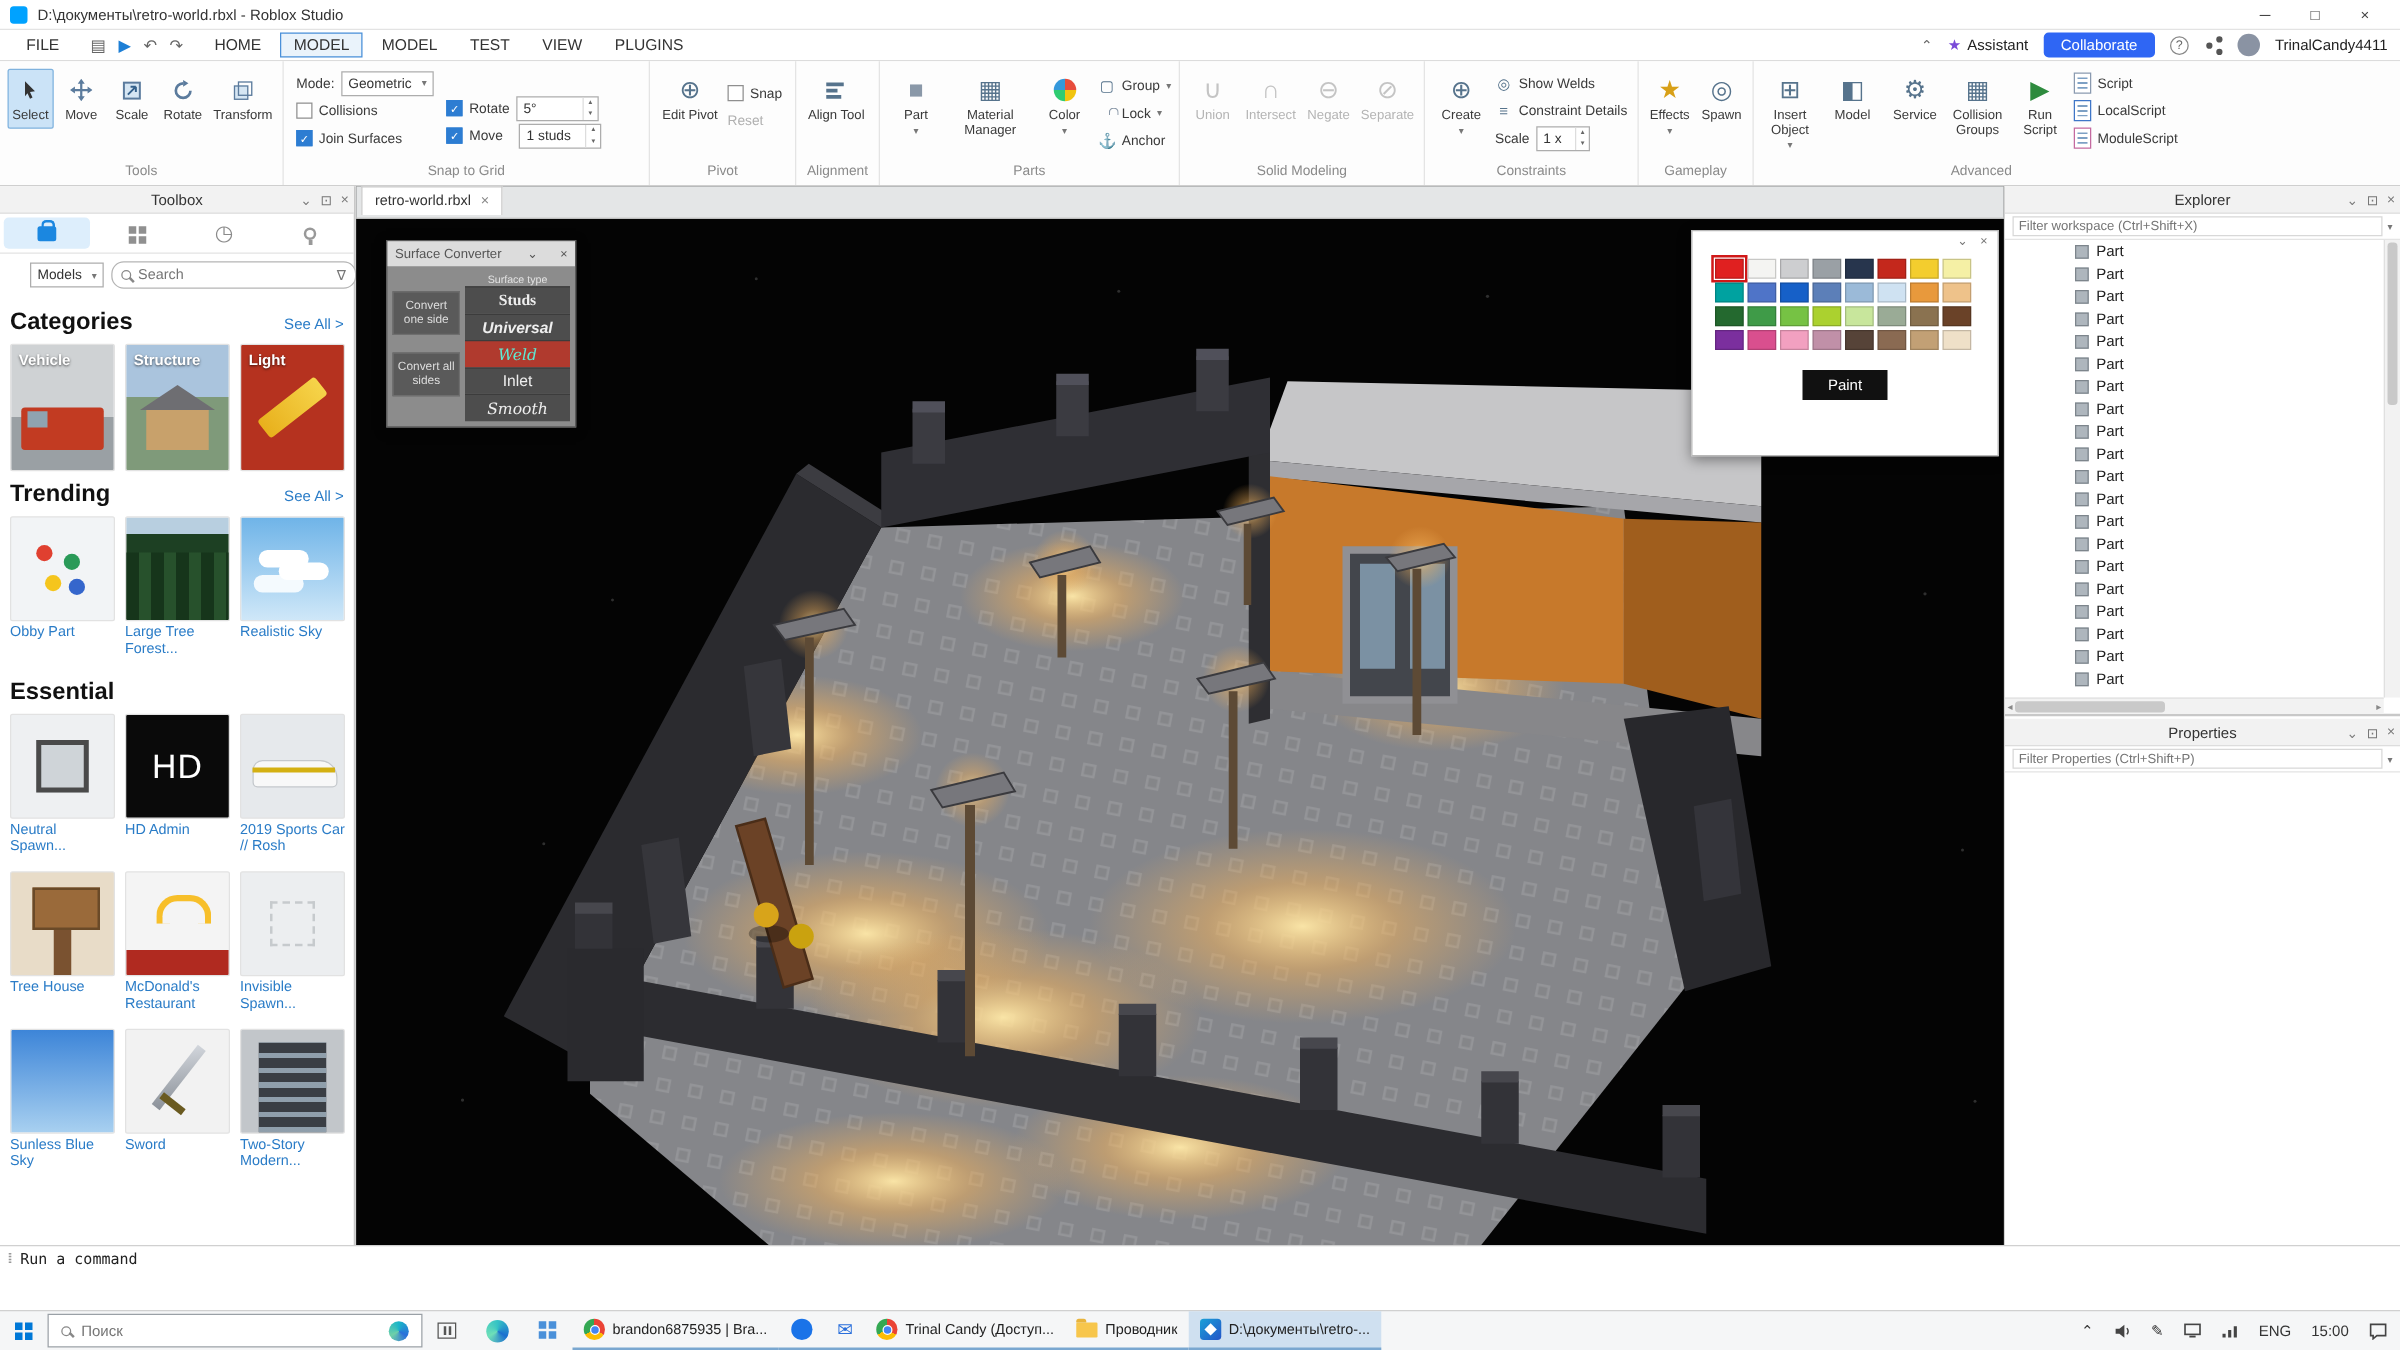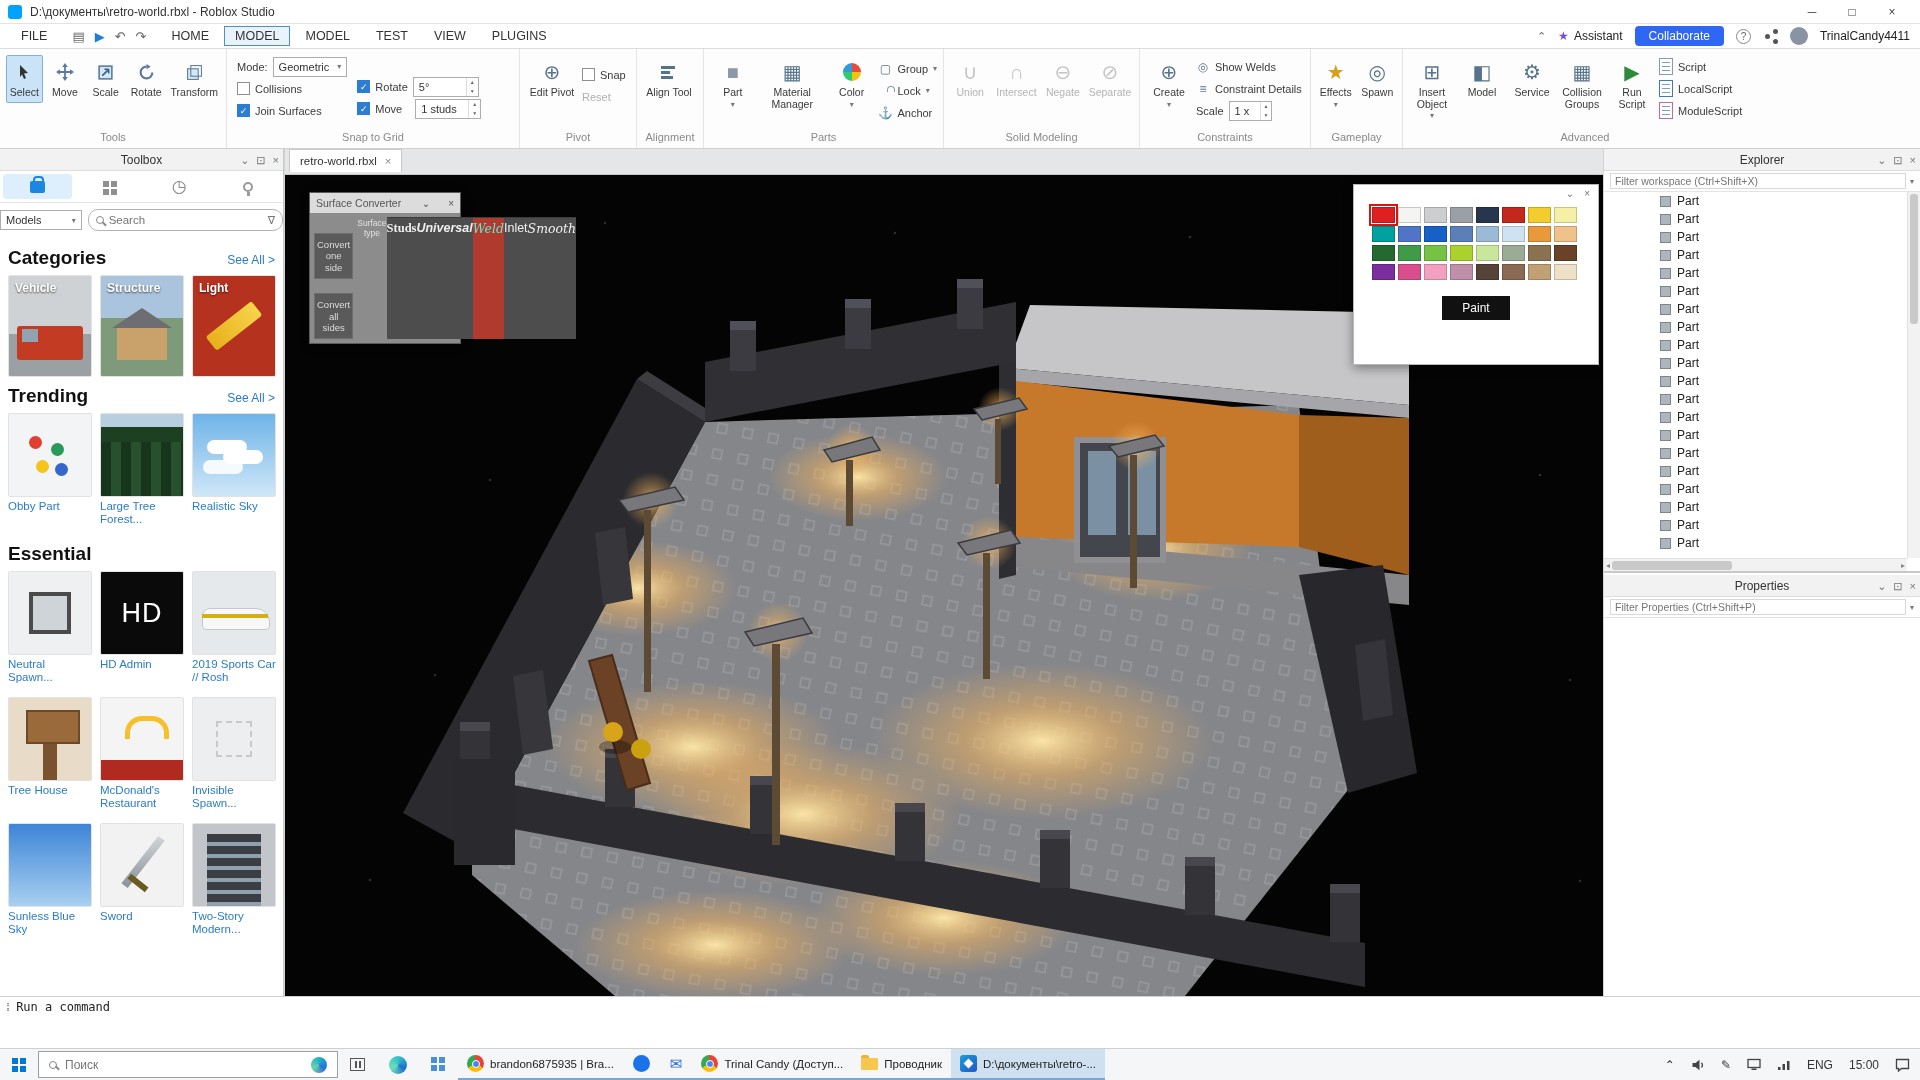--- a/index.html
+++ b/index.html
@@ -85,21 +85,21 @@
 .tb-tab{flex:1;display:flex;align-items:center;justify-content:center}
 .tb-tab.active{background:#ddeefc;border-radius:4px;margin:3px}
 .bag{width:15px;height:12px;background:#1b87e0;border-radius:2px;position:relative}
 .bag::before{content:'';position:absolute;top:-5px;left:3px;width:7px;height:6px;
   border:2px solid #1b87e0;border-bottom:none;border-radius:4px 4px 0 0}
 .grid4{width:6px;height:6px;background:#909090;box-shadow:8px 0 0 #909090,0 8px 0 #909090,8px 8px 0 #909090;
   margin:-6px 8px 0 0}
 .clock-g{color:#8a8a8a;font-size:17px}
 .bulb{width:10px;height:10px;border-radius:50%;border:2px solid #999;position:relative}
 .bulb::after{content:'';position:absolute;bottom:-6px;left:1.5px;width:3px;height:4px;background:#999}
-.tb-controls{display:flex;gap:6px;padding:6px 0;align-items:center}
+.tb-controls{display:flex;gap:6px;padding:6px 24px;align-items:center}
 .searchbox{flex:1;display:flex;align-items:center;gap:5px;border:1px solid #b5b5b5;border-radius:10px;
   height:22px;padding:0 7px;background:#fff}
 .searchbox input{border:none;outline:none;flex:1;font-size:11.5px;font-family:inherit;min-width:0}
 .mag{width:8px;height:8px;border:1.5px solid #888;border-radius:50%;position:relative;flex:0 0 auto}
 .mag::after{content:'';position:absolute;width:5px;height:1.5px;background:#888;transform:rotate(45deg);
   right:-4px;bottom:-1px}
 .funnel{color:#777;font-size:11px}
 .tb-scroll{padding:2px 8px;overflow:hidden;height:calc(847px - 22px - 32px - 34px)}
 .sect-head{display:flex;align-items:baseline;justify-content:space-between;margin:8px 0 6px}
 .sect-title{font-weight:bold;font-size:19px;color:#111}
@@ -167,21 +167,21 @@
 
 .surface-converter{position:absolute;left:24px;top:17px;width:152px;background:#8c8c8c;
   border:1px solid #5a5a5a;box-shadow:0 2px 8px rgba(0,0,0,.5);font-size:11px}
 .sc-titlebar{height:20px;background:#dcdcdc;display:flex;align-items:center;padding:0 6px;gap:18px;color:#222}
 .sc-titlebar .sc-title{font-size:10.5px;flex:1}
 .sc-titlebar span{color:#555;font-size:10px}
 .sc-body{display:flex;padding:4px;gap:4px}
 .sc-left{width:54px;display:flex;flex-direction:column;gap:14px;padding-top:16px}
 .sc-btn{background:#5a5a5a;color:#ddd;text-align:center;font-size:9.5px;line-height:1.2;
   padding:5px 2px;border:1px solid #6e6e6e}
-.sc-right{flex:1;display:flex;flex-direction:row}
+.sc-right{flex:1;display:flex;flex-direction:column}
 .sc-coltitle{color:#e2e2e2;font-size:8.5px;text-align:center;padding:1px 0}
 .sc-type{background:#4d4d4d;color:#eee;text-align:center;padding:3px 0;border-top:1px solid #3c3c3c;
   font-size:12.5px}
 .sc-type.f-serif{font-family:"Liberation Serif",serif;font-weight:bold}
 .sc-type.f-ital{font-style:italic;font-weight:bold}
 .sc-type.f-serif-ital{font-family:"DejaVu Serif",serif;font-style:italic}
 .sc-type.selected{background:#b03a2e;color:#5eead4}
 
 
 .color-picker{position:absolute;left:1068px;top:9px;width:246px;height:181px;background:#fff;

